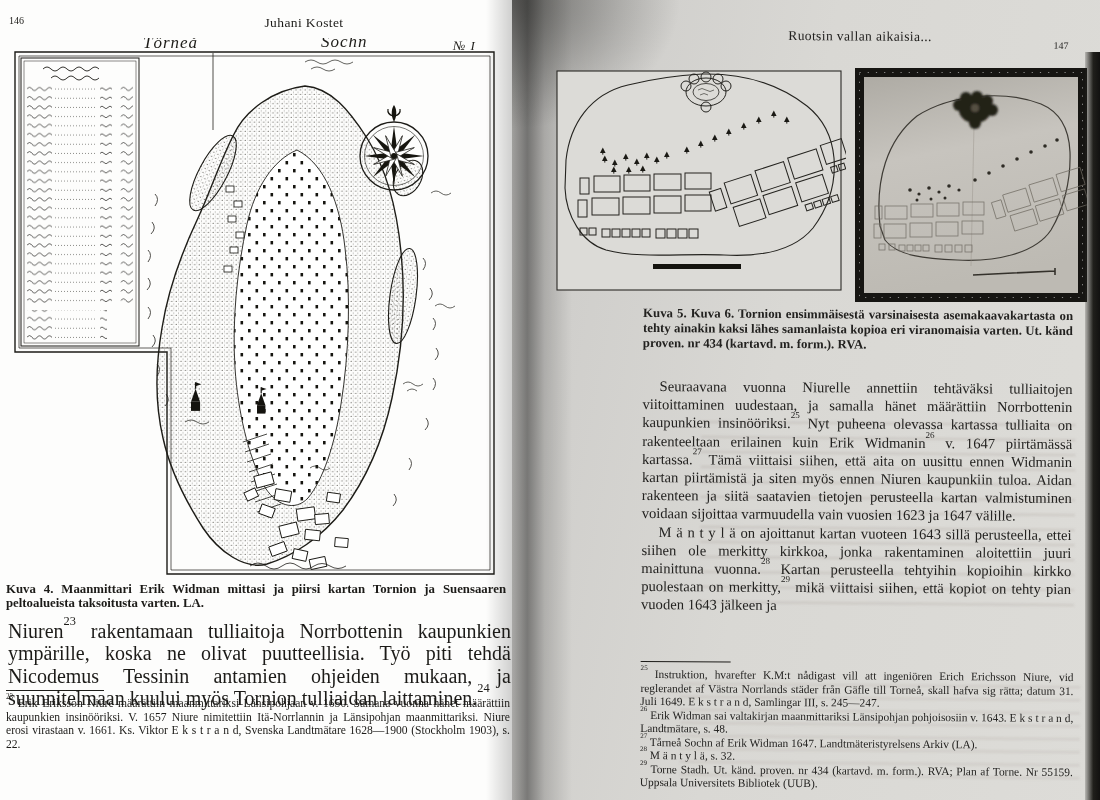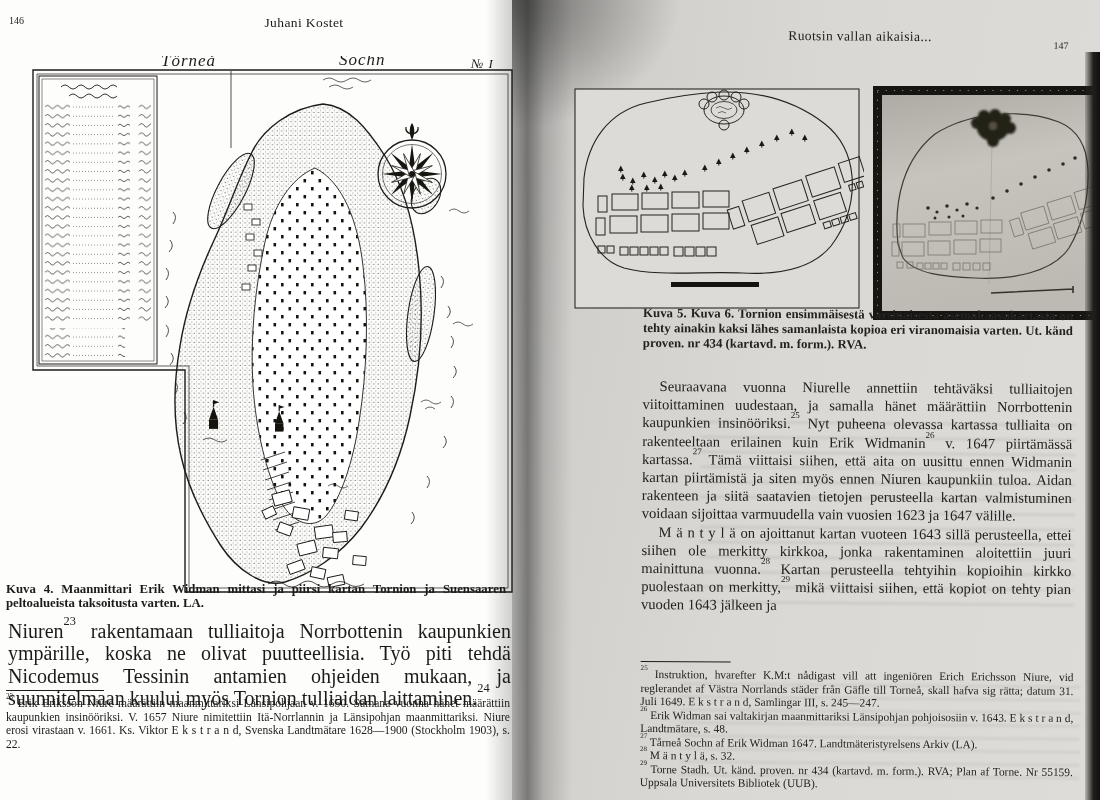--- a/index.html
+++ b/index.html
@@ -35,21 +35,21 @@
   .rp-text{color:#232220;}
   .rh-right{left:645px;top:27px;width:430px;text-align:center;}
   .pn-right{left:1040px;top:37px;width:42px;text-align:center;}
   .cap-right{left:645px;top:306px;width:430px;font-size:12.8px;line-height:14.8px;}
   .body-right{left:645px;top:377px;width:430px;font-size:14.6px;line-height:18.2px;text-align:justify;}
   .body-right p{margin:0;text-indent:17px;}
   .fnsep-r{left:645px;top:661px;width:90px;}
   .fns-r{left:645px;top:668px;width:433px;font-size:11.4px;line-height:13.5px;}
   .tilt{transform:rotate(.4deg);transform-origin:645px 40px;}
   
-  figure{margin:18px;padding:0;position:absolute;}
+  figure{margin:0;padding:0;position:absolute;}
   .f-k4{left:5px;top:38px;width:502px;height:544px;}
   .f-k5{left:556px;top:60px;width:290px;height:237px;}
   .f-k6{left:855px;top:68px;width:232px;height:234px;}
   svg{display:block;}
   .scriptT{font-style:italic;letter-spacing:1px;fill:#1e1d19;}
 </style>
 </head>
 <body>
 
 <div class="scan">

